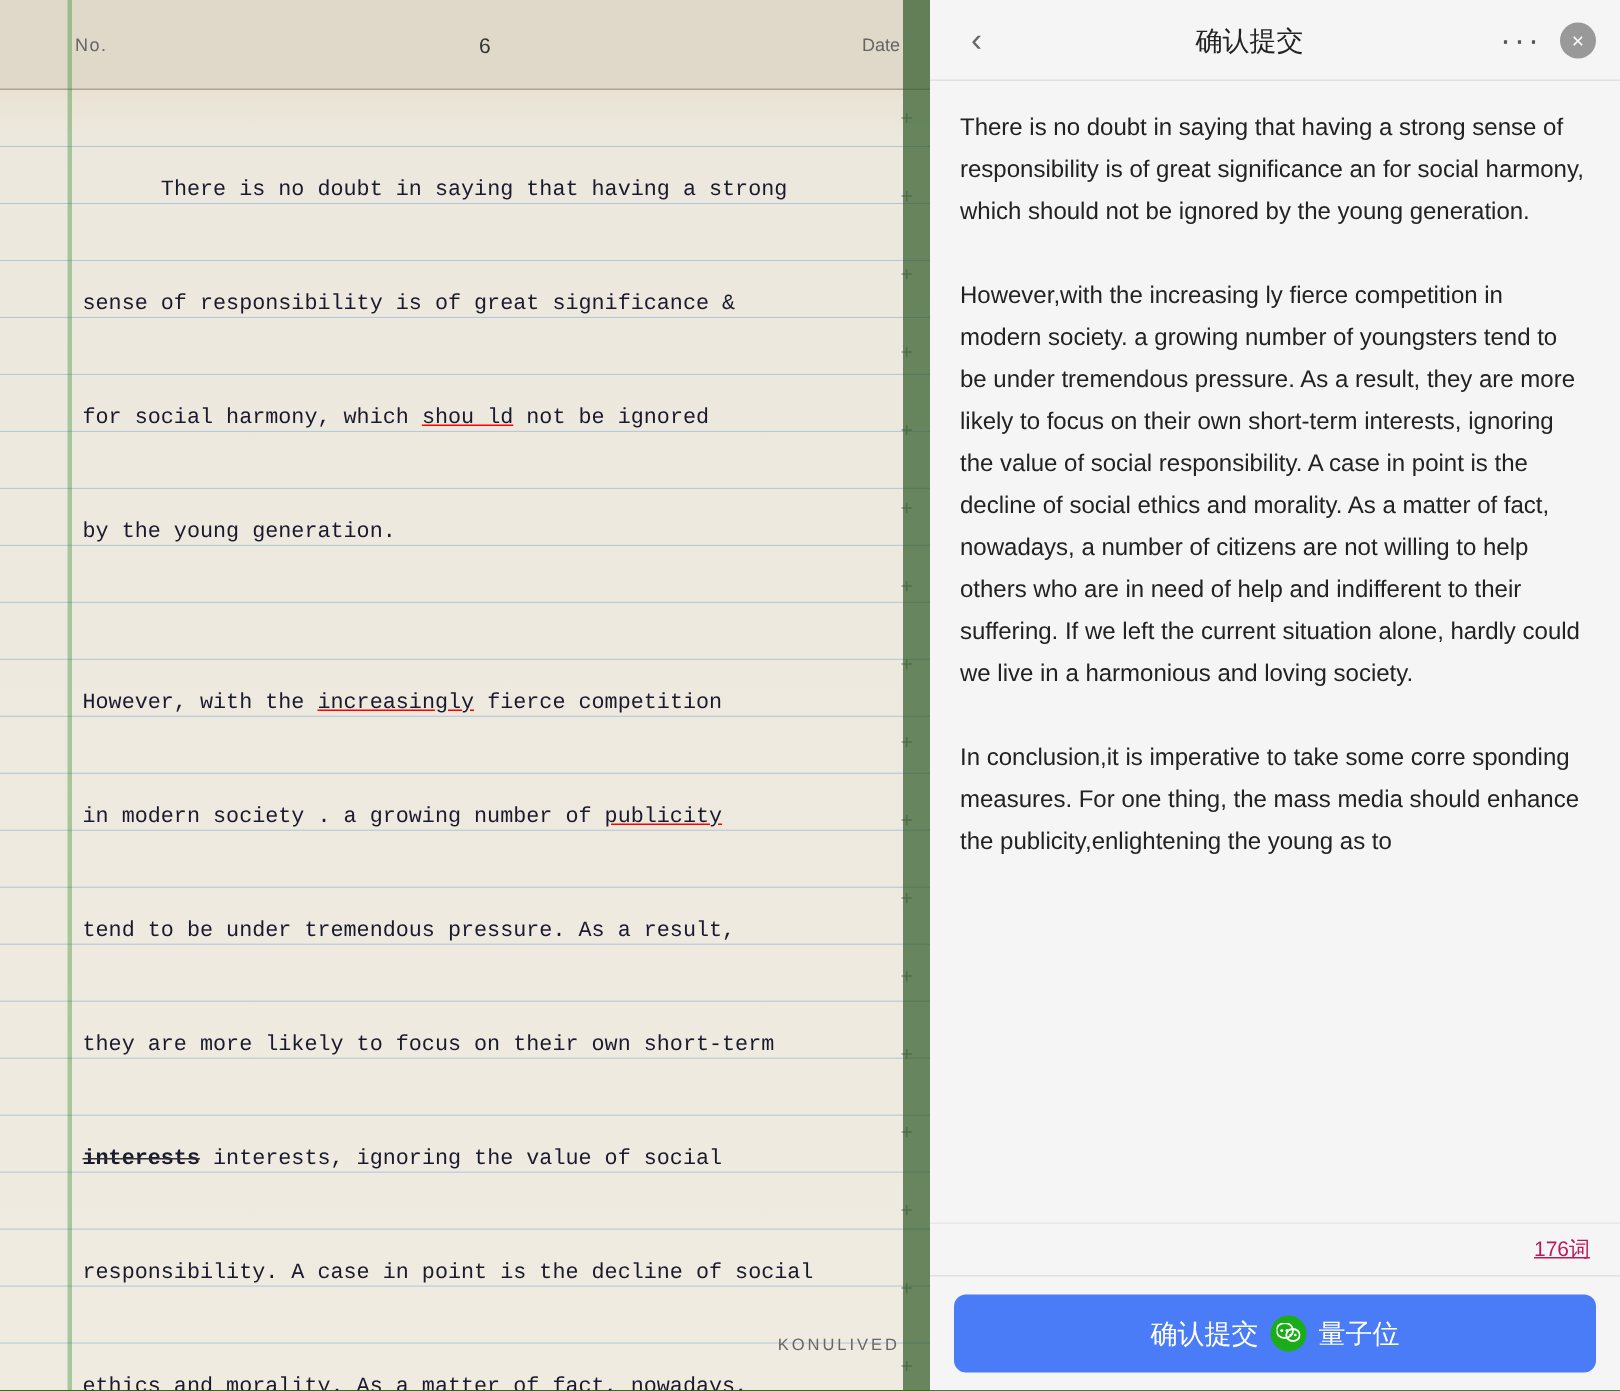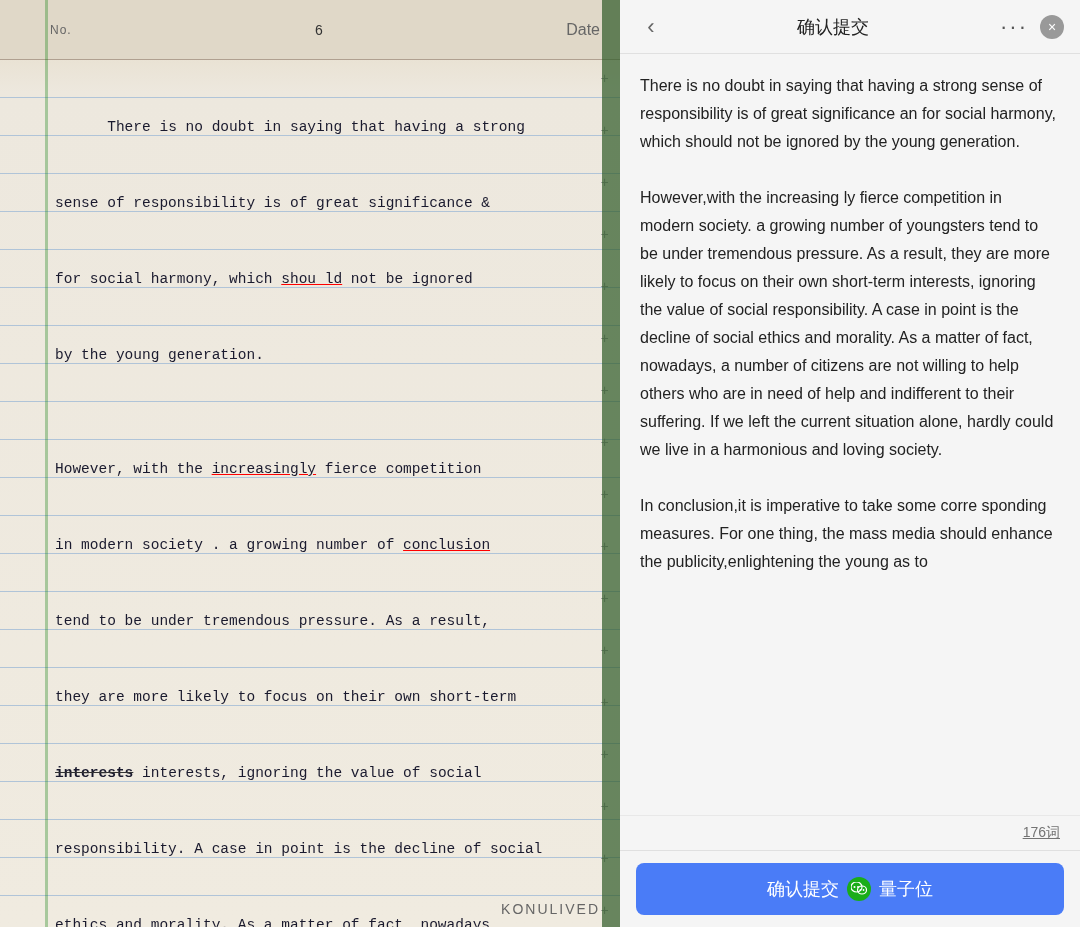--- a/index.html
+++ b/index.html
@@ -60,21 +60,21 @@
       color: #666;
       letter-spacing: 1px;
     }
 
     .nb-page-num {
       font-size: 14px;
       color: #333;
     }
 
     .nb-date-label {
-      font-size: 16px;
+      font-size: 12px;
       color: #666;
     }
 
     .green-margin {
       position: absolute;
       left: 45px;
       top: 0;
       bottom: 0;
       width: 3px;
       background: rgba(0,120,0,0.3);
@@ -117,23 +117,23 @@
     }
 
     .strikethrough {
       text-decoration: line-through;
       text-decoration-color: #333;
       font-weight: bold;
     }
 
     .bottom-watermark {
       position: absolute;
-      bottom: 10px;
+      bottom: 24px;
       right: 20px;
-      font-size: 14px;
+      font-size: 11px;
       color: #666;
       letter-spacing: 2px;
     }
 
     .green-overlay {
       position: absolute;
       right: 0;
       top: 0;
       bottom: 0;
       width: 18px;
@@ -209,21 +209,21 @@
 
     .transcribed-text {
       font-size: 16px;
       line-height: 1.75;
       color: #222;
       font-family: Arial, sans-serif;
     }
 
     .word-count {
       text-align: right;
-      color: #737373;
+      color: #be185d;
       font-size: 14px;
       padding: 8px 20px;
       border-top: 1px solid #e8e8e8;
       text-decoration: underline;
     }
 
     .right-footer {
       padding: 12px 16px;
       border-top: 1px solid #e0e0e0;
     }
@@ -289,21 +289,21 @@
       <span class="edge-plus">+</span>
 
     </div>
 
     <div class="handwritten-text">
       <span>There is no doubt in saying that having a strong<br>
 sense of responsibility is of great significance &amp;<br>
 for social harmony, which <span class="underline-red">shou ld</span> not be ignored<br>
 by the young generation.<br><br>
 However, with the <span class="underline-red">increasingly</span> fierce competition<br>
-in modern society . a growing number of <span class="underline-red">conclusion</span><br>
+in modern society . a growing number of <span class="underline-red">publicity</span><br>
 tend to be under tremendous pressure. As a result,<br>
 they are more likely to focus on their own short-term<br>
 <span class="strikethrough">interests</span> interests, ignoring the value of social<br>
 responsibility. A case in point is the decline of social<br>
 ethics and morality. As a matter of fact, nowadays,<br>
 a number of citizens are not willing to help others who<br>
 are in need of help and indifferent to their suffering.<br>
 If we left the current situation alone, hardly could<br>
 we live in a harmonious and loving society.<br><br>
 In conclusion, it is  to take some corresponding<br>

